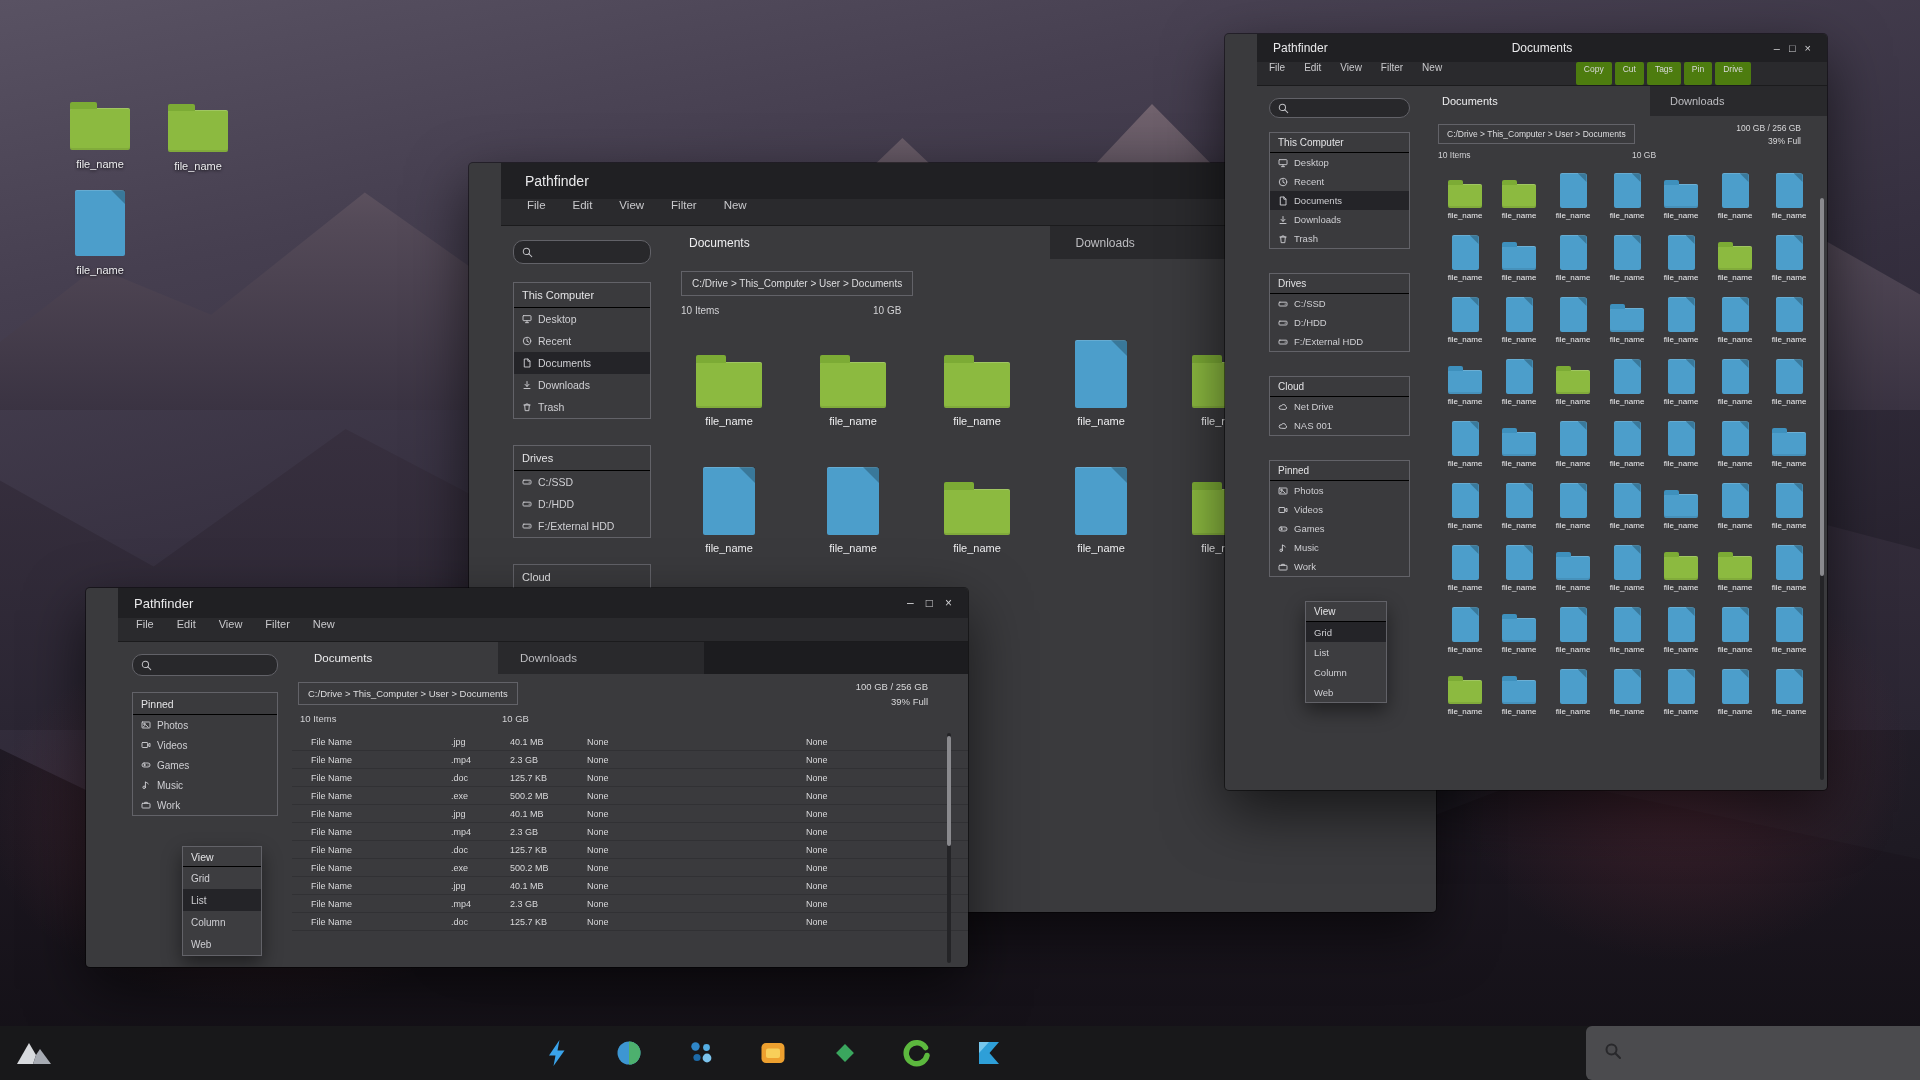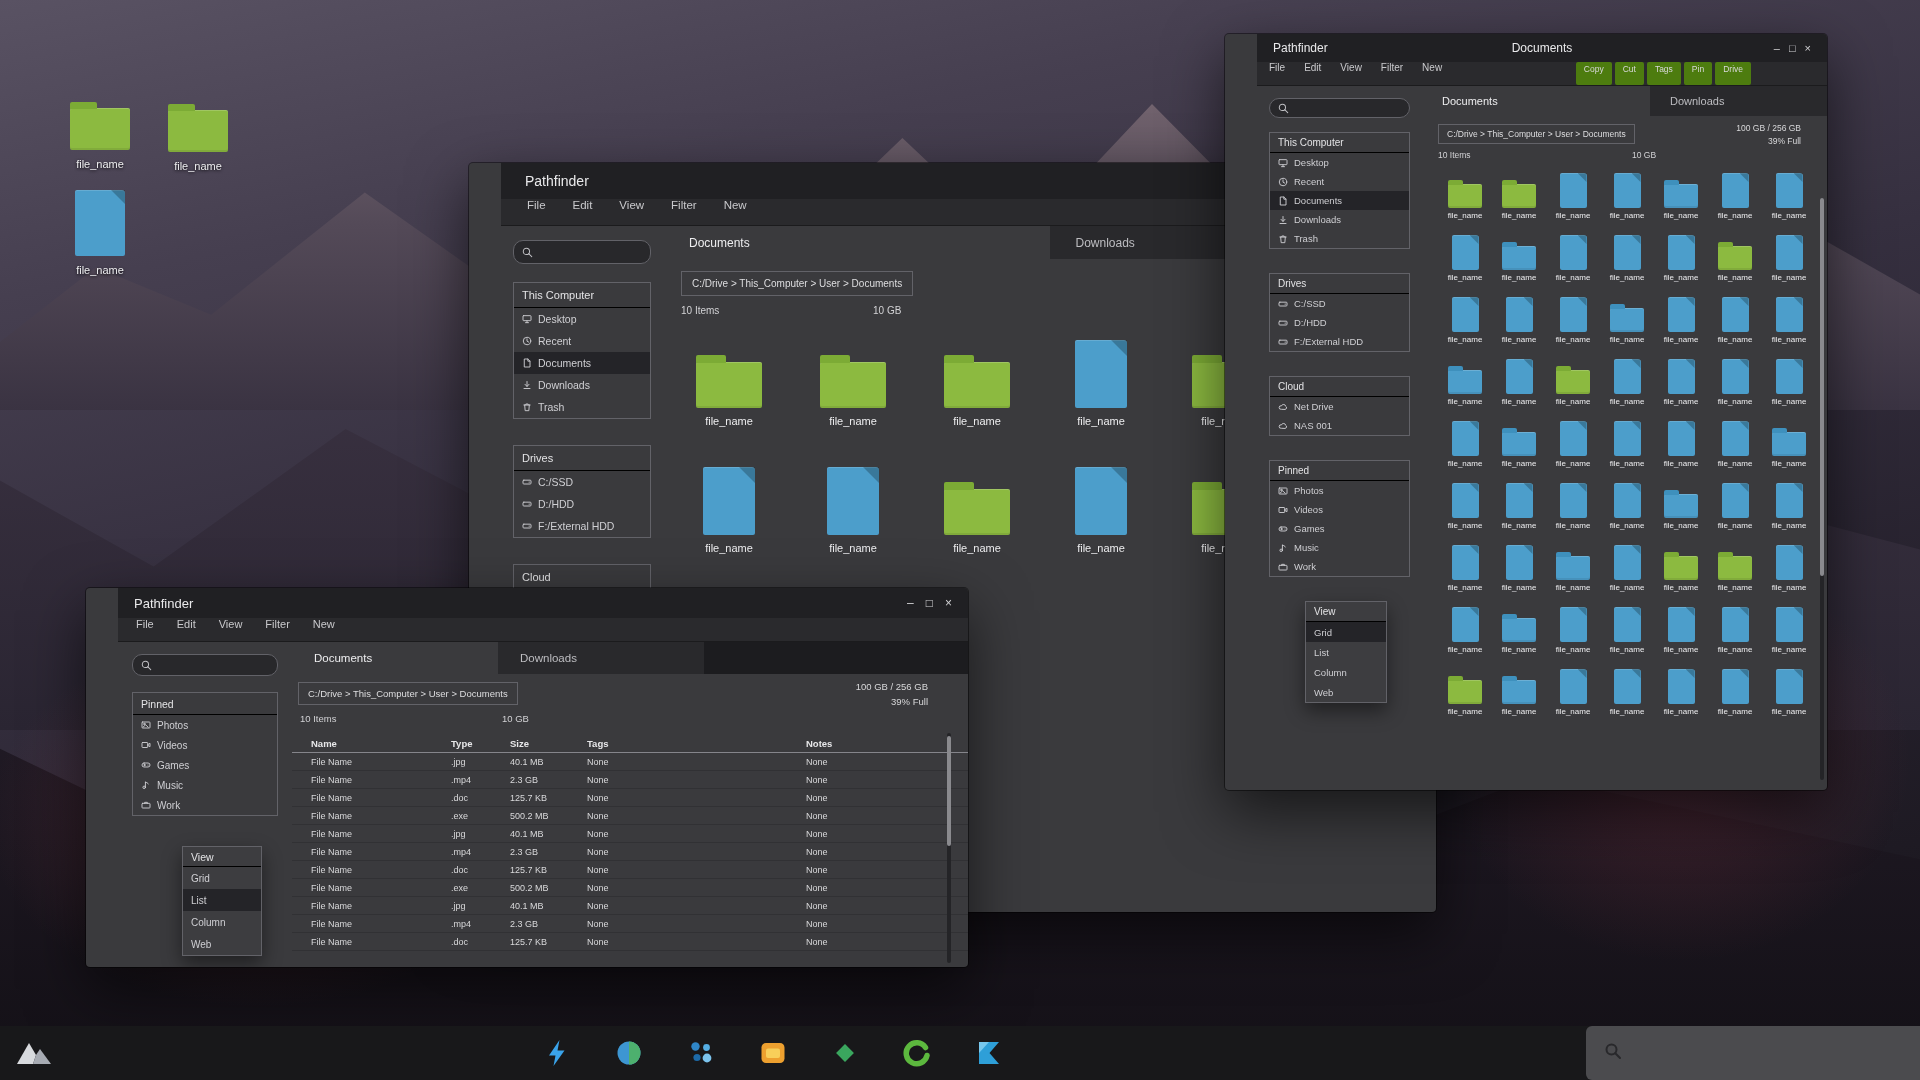--- a/index.html
+++ b/index.html
@@ -568,27 +568,20 @@
           <span class="storage">
             <span style="display:block">100 GB / 256 GB</span>
             <span style="display:block">39% Full</span>
           </span>
         </div>
         <div class="stats">
           <span>10 Items</span>
           <span class="size">10 GB</span>
         </div>
         <div class="table" id="w2-table">
-            <div class="trow thead">
-              <span class="c c0">Name</span>
-              <span class="c c1">Type</span>
-              <span class="c c2">Size</span>
-              <span class="c c3">Tags</span>
-              <span class="c c4">Notes</span>
-            </div>
             <div class="trow">
               <span class="c c0">File Name</span>
               <span class="c c1">.jpg</span>
               <span class="c c2">40.1 MB</span>
               <span class="c c3">None</span>
               <span class="c c4">None</span>
             </div>
             <div class="trow">
               <span class="c c0">File Name</span>
               <span class="c c1">.mp4</span>

